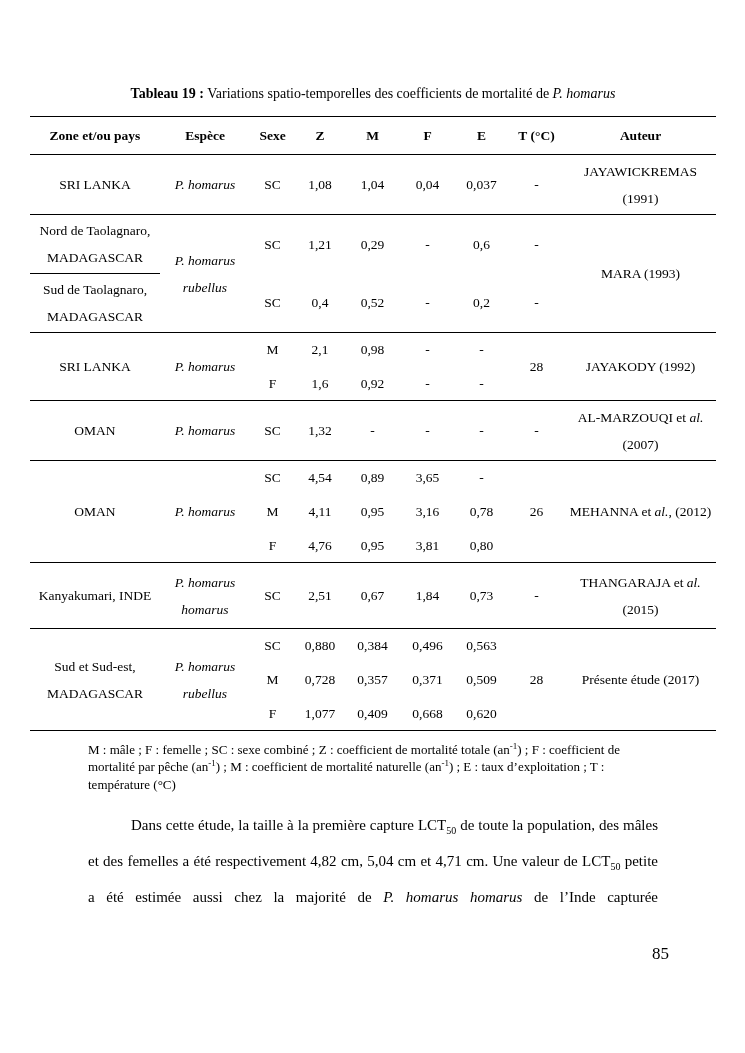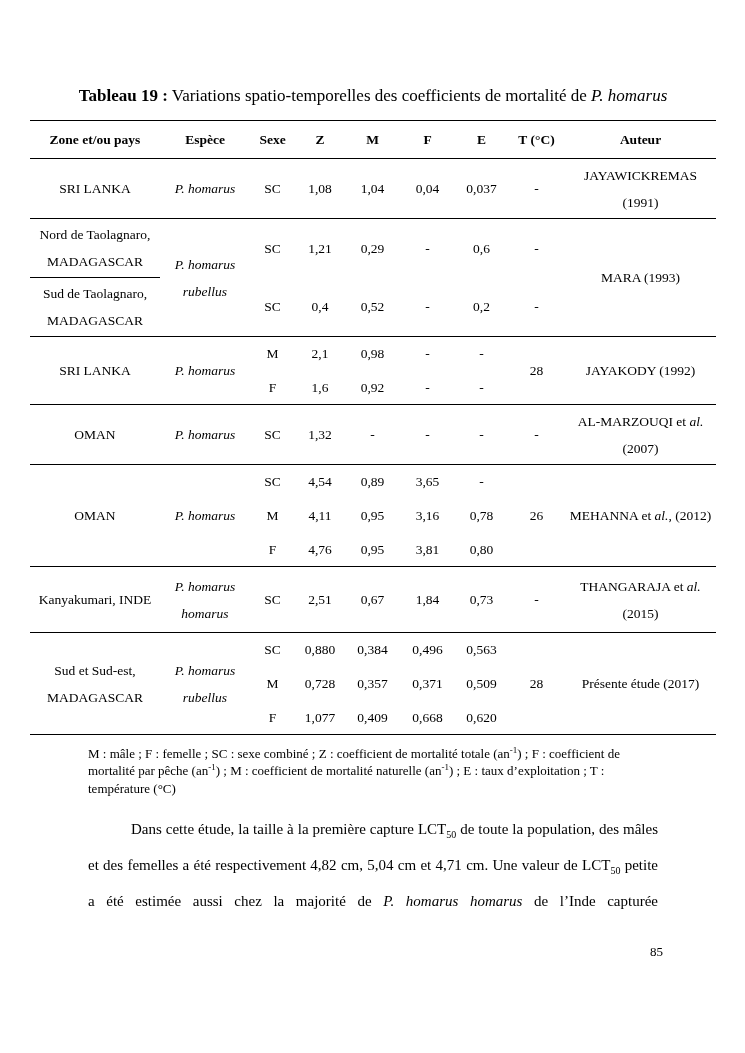--- a/index.html
+++ b/index.html
@@ -9,21 +9,21 @@
     font-family: "Liberation Serif", serif; color: #000;
   }
   .page {
     position: relative; width: 745px; height: 1053px;
     padding: 86px 29px 0 30px; overflow: hidden; background: #fff;
   }
   .it { font-style: italic; }
   .bold { font-weight: bold; }
 
   .table-caption {
-    text-align: center; font-size: 17px; margin: 0 0 14px 0;
+    text-align: center; font-size: 14px; margin: 0 0 14px 0;
   }
 
   table.mortality {
     width: 686px; border-collapse: collapse; table-layout: fixed;
     font-size: 13.5px; border-bottom: 1.5px solid #000;
   }
   th, td {
     text-align: center; vertical-align: middle;
     padding: 2px 2px; line-height: 2.0; font-weight: normal;
     overflow: hidden;
@@ -54,21 +54,21 @@
 
   .body-par {
     margin: 17px 12px 0 58px; width: 570px;
     font-size: 15px; line-height: 30px;
     text-align: justify; text-align-last: justify;
     text-indent: 43px;
   }
   .body-par sub { font-size: 10px; }
 
   .page-number {
-    position: absolute; top: 944px; right: 82px; font-size: 13px;
+    position: absolute; top: 944px; right: 76px; font-size: 17px;
   }
 </style>
 </head>
 <body>
 
 <div class="page">
 
   <div class="table-caption">
     <span class="bold">Tableau 19 :</span><span> Variations spatio-temporelles des coefficients de mortalité de </span><span class="it">P. homarus</span>
   </div>

